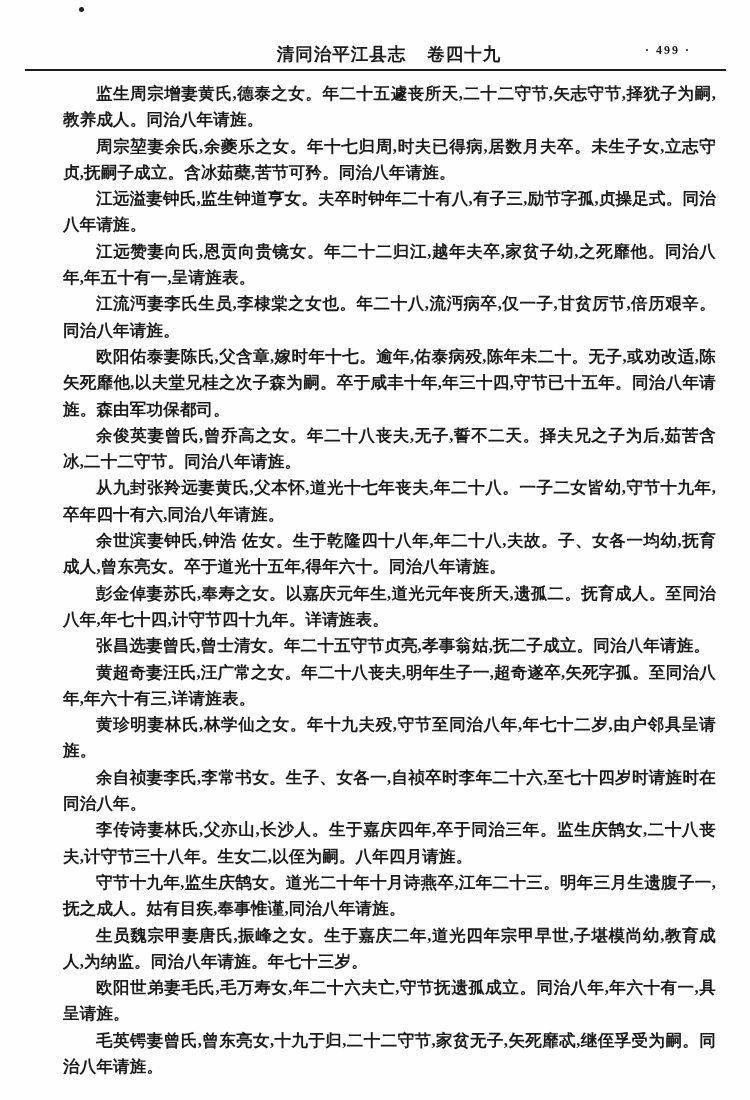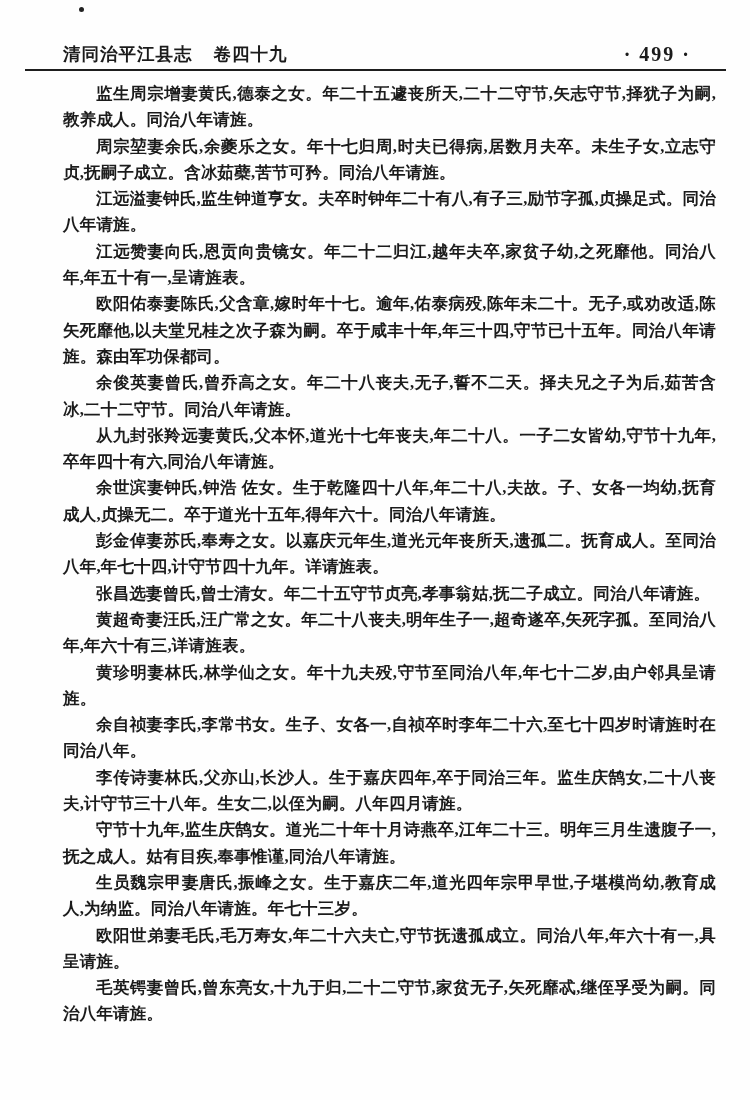--- a/index.html
+++ b/index.html
@@ -32,28 +32,29 @@
     right: 35px;
     height: 24px;
     font-size: 17.5px;
     font-weight: 600;
     letter-spacing: 1px;
   }
   .header-title {
     position: absolute;
     left: 0;
     right: 0;
+    text-align: center;
     white-space: nowrap;
   }
   .header-volume { margin-left: 1.2em; }
   .header-page {
     position: absolute;
     right: 24px;
     top: 1px;
-    font-size: 20px;
+    font-size: 12px;
     letter-spacing: 2px;
     font-family: "Liberation Serif", "DejaVu Serif", serif;
   }
   .header-rule {
     position: absolute;
     top: 69px;
     left: 25px;
     right: 24px;
     height: 0;
     border: none;
@@ -93,24 +94,25 @@
     <div class="header-page">· 499 ·</div>
   </header>
 
   <hr class="header-rule">
 
   <main class="body-text">
       <p class="indent">监生周宗增妻黄氏,德泰之女。年二十五遽丧所天,二十二守节,矢志守节,择犹子为嗣,教养成人。同治八年请旌。</p>
       <p class="indent">周宗堃妻余氏,余夔乐之女。年十七归周,时夫已得病,居数月夫卒。未生子女,立志守贞,抚嗣子成立。含冰茹蘗,苦节可矜。同治八年请旌。</p>
       <p class="indent">江远溢妻钟氏,监生钟道亨女。夫卒时钟年二十有八,有子三,励节字孤,贞操足式。同治八年请旌。</p>
       <p class="indent">江远赞妻向氏,恩贡向贵镜女。年二十二归江,越年夫卒,家贫子幼,之死靡他。同治八年,年五十有一,呈请旌表。</p>
+      <p class="indent">江流沔妻李氏生员,李棣棠之女也。年二十八,流沔病卒,仅一子,甘贫厉节,倍历艰辛。同治八年请旌。</p>
       <p class="indent">欧阳佑泰妻陈氏,父含章,嫁时年十七。逾年,佑泰病殁,陈年未二十。无子,或劝改适,陈矢死靡他,以夫堂兄桂之次子森为嗣。卒于咸丰十年,年三十四,守节已十五年。同治八年请旌。森由军功保都司。</p>
       <p class="indent">余俊英妻曾氏,曾乔高之女。年二十八丧夫,无子,誓不二天。择夫兄之子为后,茹苦含冰,二十二守节。同治八年请旌。</p>
       <p class="indent">从九封张羚远妻黄氏,父本怀,道光十七年丧夫,年二十八。一子二女皆幼,守节十九年,卒年四十有六,同治八年请旌。</p>
-      <p class="indent">余世滨妻钟氏,钟浩 佐女。生于乾隆四十八年,年二十八,夫故。子、女各一均幼,抚育成人,贞操无二。卒于道光十五年,得年六十。同治八年请旌。</p>
+      <p class="indent">余世滨妻钟氏,钟浩 佐女。生于乾隆四十八年,年二十八,夫故。子、女各一均幼,抚育成人,曾东亮女。卒于道光十五年,得年六十。同治八年请旌。</p>
       <p class="indent">彭金倬妻苏氏,奉寿之女。以嘉庆元年生,道光元年丧所天,遗孤二。抚育成人。至同治八年,年七十四,计守节四十九年。详请旌表。</p>
       <p class="indent">张昌选妻曾氏,曾士清女。年二十五守节贞亮,孝事翁姑,抚二子成立。同治八年请旌。</p>
       <p class="indent">黄超奇妻汪氏,汪广常之女。年二十八丧夫,明年生子一,超奇遂卒,矢死字孤。至同治八年,年六十有三,详请旌表。</p>
       <p class="indent">黄珍明妻林氏,林学仙之女。年十九夫殁,守节至同治八年,年七十二岁,由户邻具呈请旌。</p>
       <p class="indent">余自祯妻李氏,李常书女。生子、女各一,自祯卒时李年二十六,至七十四岁时请旌时在同治八年。</p>
       <p class="indent">李传诗妻林氏,父亦山,长沙人。生于嘉庆四年,卒于同治三年。监生庆鹄女,二十八丧夫,计守节三十八年。生女二,以侄为嗣。八年四月请旌。</p>
       <p class="indent">守节十九年,监生庆鹄女。道光二十年十月诗燕卒,江年二十三。明年三月生遗腹子一,抚之成人。姑有目疾,奉事惟谨,同治八年请旌。</p>
       <p class="indent">生员魏宗甲妻唐氏,振峰之女。生于嘉庆二年,道光四年宗甲早世,子堪模尚幼,教育成人,为纳监。同治八年请旌。年七十三岁。</p>
       <p class="indent">欧阳世弟妻毛氏,毛万寿女,年二十六夫亡,守节抚遗孤成立。同治八年,年六十有一,具呈请旌。</p>
       <p class="indent">毛英锷妻曾氏,曾东亮女,十九于归,二十二守节,家贫无子,矢死靡忒,继侄孚受为嗣。同治八年请旌。</p>

